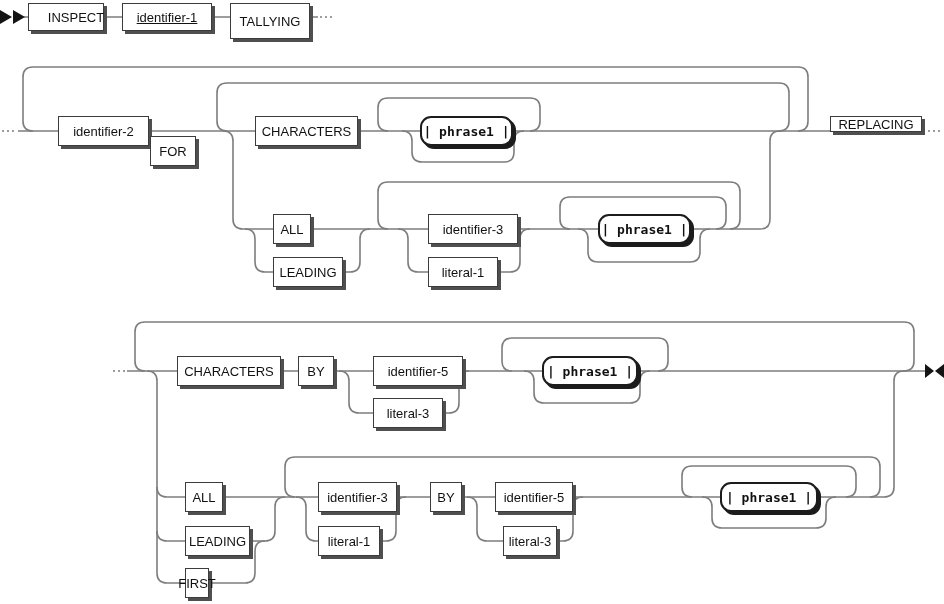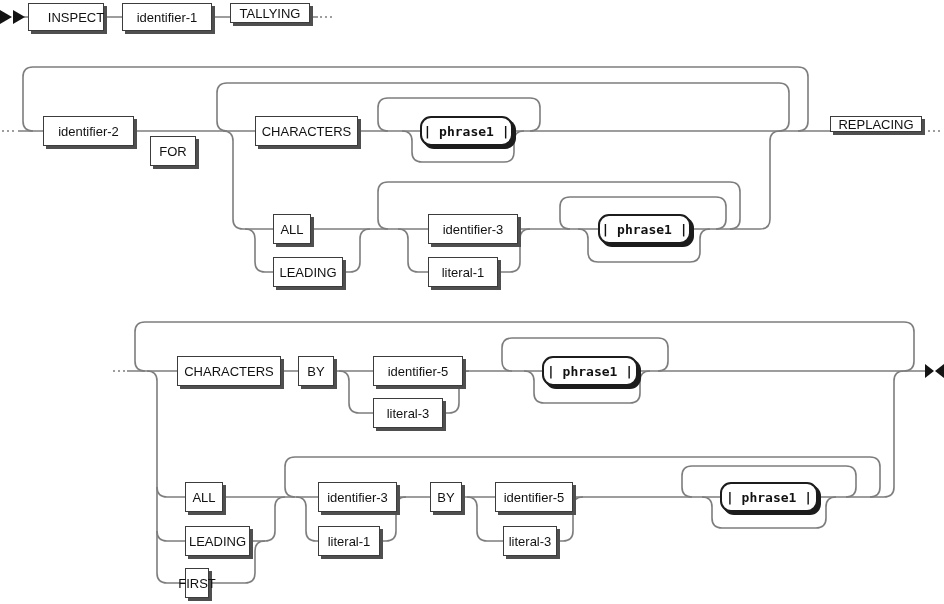--- a/index.html
+++ b/index.html
@@ -82,23 +82,23 @@
       <polygon points="13,10 25,17 13,24"></polygon>
     </g>
     <g>
       <polygon points="925,364 934,371 925,378"></polygon>
       <polygon points="944,364 935,371 944,378"></polygon>
     </g>
   </svg>
 
   <div id="boxes">
       <div class="node" style="left: 28px; top: 3px; width: 76px; height: 28px; padding-left: 20px;">INSPECT</div>
-      <div class="node" style="left: 122px; top: 3px; width: 90px; height: 28px;">identifier-1</div>
-      <div class="node" style="left: 230px; top: 3px; width: 80px; height: 20px;">TALLYING</div>
-      <div class="node" style="left: 43px; top: 116px; width: 91px; height: 30px;">identifier-2</div>
+      <div class="node" style="left: 122px; top: 3px; width: 90px; height: 28px; text-decoration: underline;">identifier-1</div>
+      <div class="node" style="left: 230px; top: 3px; width: 80px; height: 36px;">TALLYING</div>
+      <div class="node" style="left: 58px; top: 116px; width: 91px; height: 30px;">identifier-2</div>
       <div class="node" style="left: 150px; top: 116px; width: 46px; height: 30px; margin-top: 20px;">FOR</div>
       <div class="node" style="left: 255px; top: 116px; width: 103px; height: 30px;">CHARACTERS</div>
       <div class="node phrase" style="left: 420px; top: 116px; width: 93px; height: 30px;">| phrase1 |</div>
       <div class="node" style="left: 830px; top: 116px; width: 92px; height: 16px;">REPLACING</div>
       <div class="node" style="left: 273px; top: 214px; width: 38px; height: 30px;">ALL</div>
       <div class="node" style="left: 428px; top: 214px; width: 90px; height: 30px;">identifier-3</div>
       <div class="node phrase" style="left: 598px; top: 214px; width: 93px; height: 30px;">| phrase1 |</div>
       <div class="node" style="left: 273px; top: 257px; width: 70px; height: 30px;">LEADING</div>
       <div class="node" style="left: 428px; top: 257px; width: 70px; height: 30px;">literal-1</div>
       <div class="node" style="left: 177px; top: 356px; width: 104px; height: 30px;">CHARACTERS</div>

